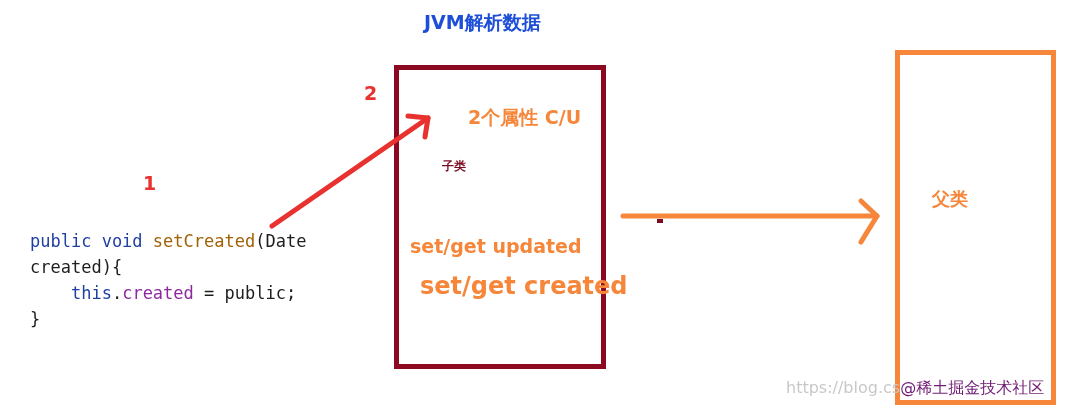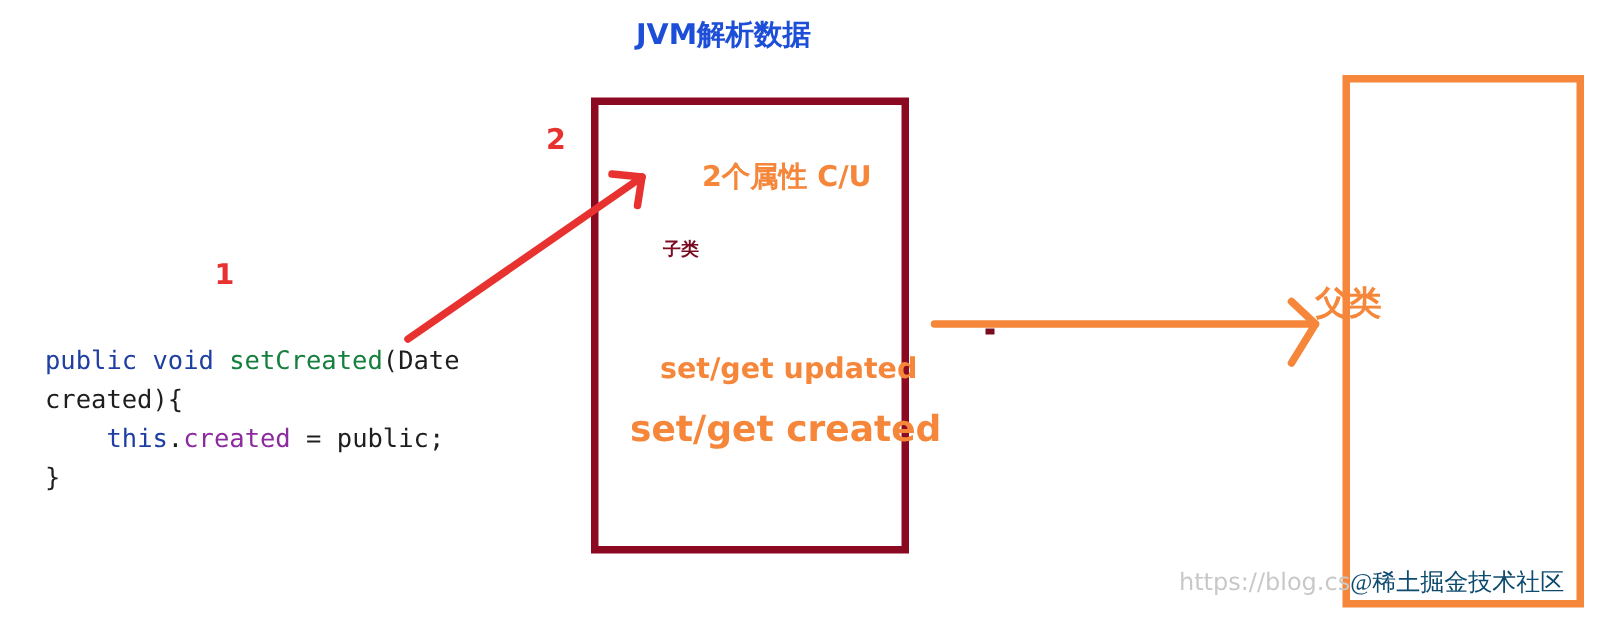--- a/index.html
+++ b/index.html
@@ -50,52 +50,52 @@
     }
     .code {
       left: 30px; top: 228px;
       font-family: "DejaVu Sans Mono", monospace;
       font-size: 17px;
       line-height: 26px;
       color: #1e1e1e;
       white-space: pre;
     }
     .kw { color: #1f3fa3; }
-    .fn { color: #15803d; }
+    .fn { color: #a16207; }
     .fld { color: #8e2aa0; }
     .watermark {
       left: 786px; top: 378px;
       font-size: 16px;
       color: #c8c8c8;
       white-space: nowrap;
     }
-    .watermark .brand { color: #0c4a6e; font-family: Liberation Serif, serif; }
+    .watermark .brand { color: #701a75; }
     svg.overlay { position: absolute; left: 0; top: 0; }
   </style>
 </head>
 <body>
 
 <div class="abs title">JVM解析数据</div>
 
 <div class="abs step" style="left:143px; top:172px;">1</div>
 <div class="abs step" style="left:364px; top:82px;">2</div>
 
 <div class="abs code"><span class="kw">public void </span><span class="fn">setCreated</span><span>(Date</span>
 <span>created){</span>
 <span>    </span><span class="kw">this</span><span>.</span><span class="fld">created</span><span> = public;</span>
 <span>}</span></div>
 
 <div class="abs child-box"></div>
 <div class="abs orange-txt" style="left:438px; top:105px; font-size:19px;margin-left:30px;">2个属性 C/U</div>
 <div class="abs maroon-txt" style="left:442px; top:158px; font-size:12px;">子类</div>
-<div class="abs orange-txt" style="left:410px; top:235px; font-size:19px;margin-left:30px;">set/get updated</div>
+<div class="abs orange-txt" style="left:410px; top:235px; font-size:19px;">set/get updated</div>
 <div class="abs orange-txt" style="left:420px; top:272px; font-size:24px;">set/get created</div>
 
 <div class="abs parent-box"></div>
-<div class="abs orange-txt" style="left:877px; top:187px; font-size:22px;">父类</div>
+<div class="abs orange-txt" style="left:932px; top:187px; font-size:18px;">父类</div>
 
 <svg class="overlay" width="1067" height="414" viewBox="0 0 1067 414">
 
   <g>
     <line x1="272" y1="226" x2="428" y2="118" stroke="#e8322f" stroke-width="5" stroke-linecap="round"></line>
     <polyline points="408,116 428,118 425,137" fill="none" stroke="#e8322f" stroke-width="5" stroke-linecap="round" stroke-linejoin="round"></polyline>
   </g>
 
   <g>
     <line x1="623" y1="216" x2="877" y2="216" stroke="#f5863a" stroke-width="5" stroke-linecap="round"></line>

